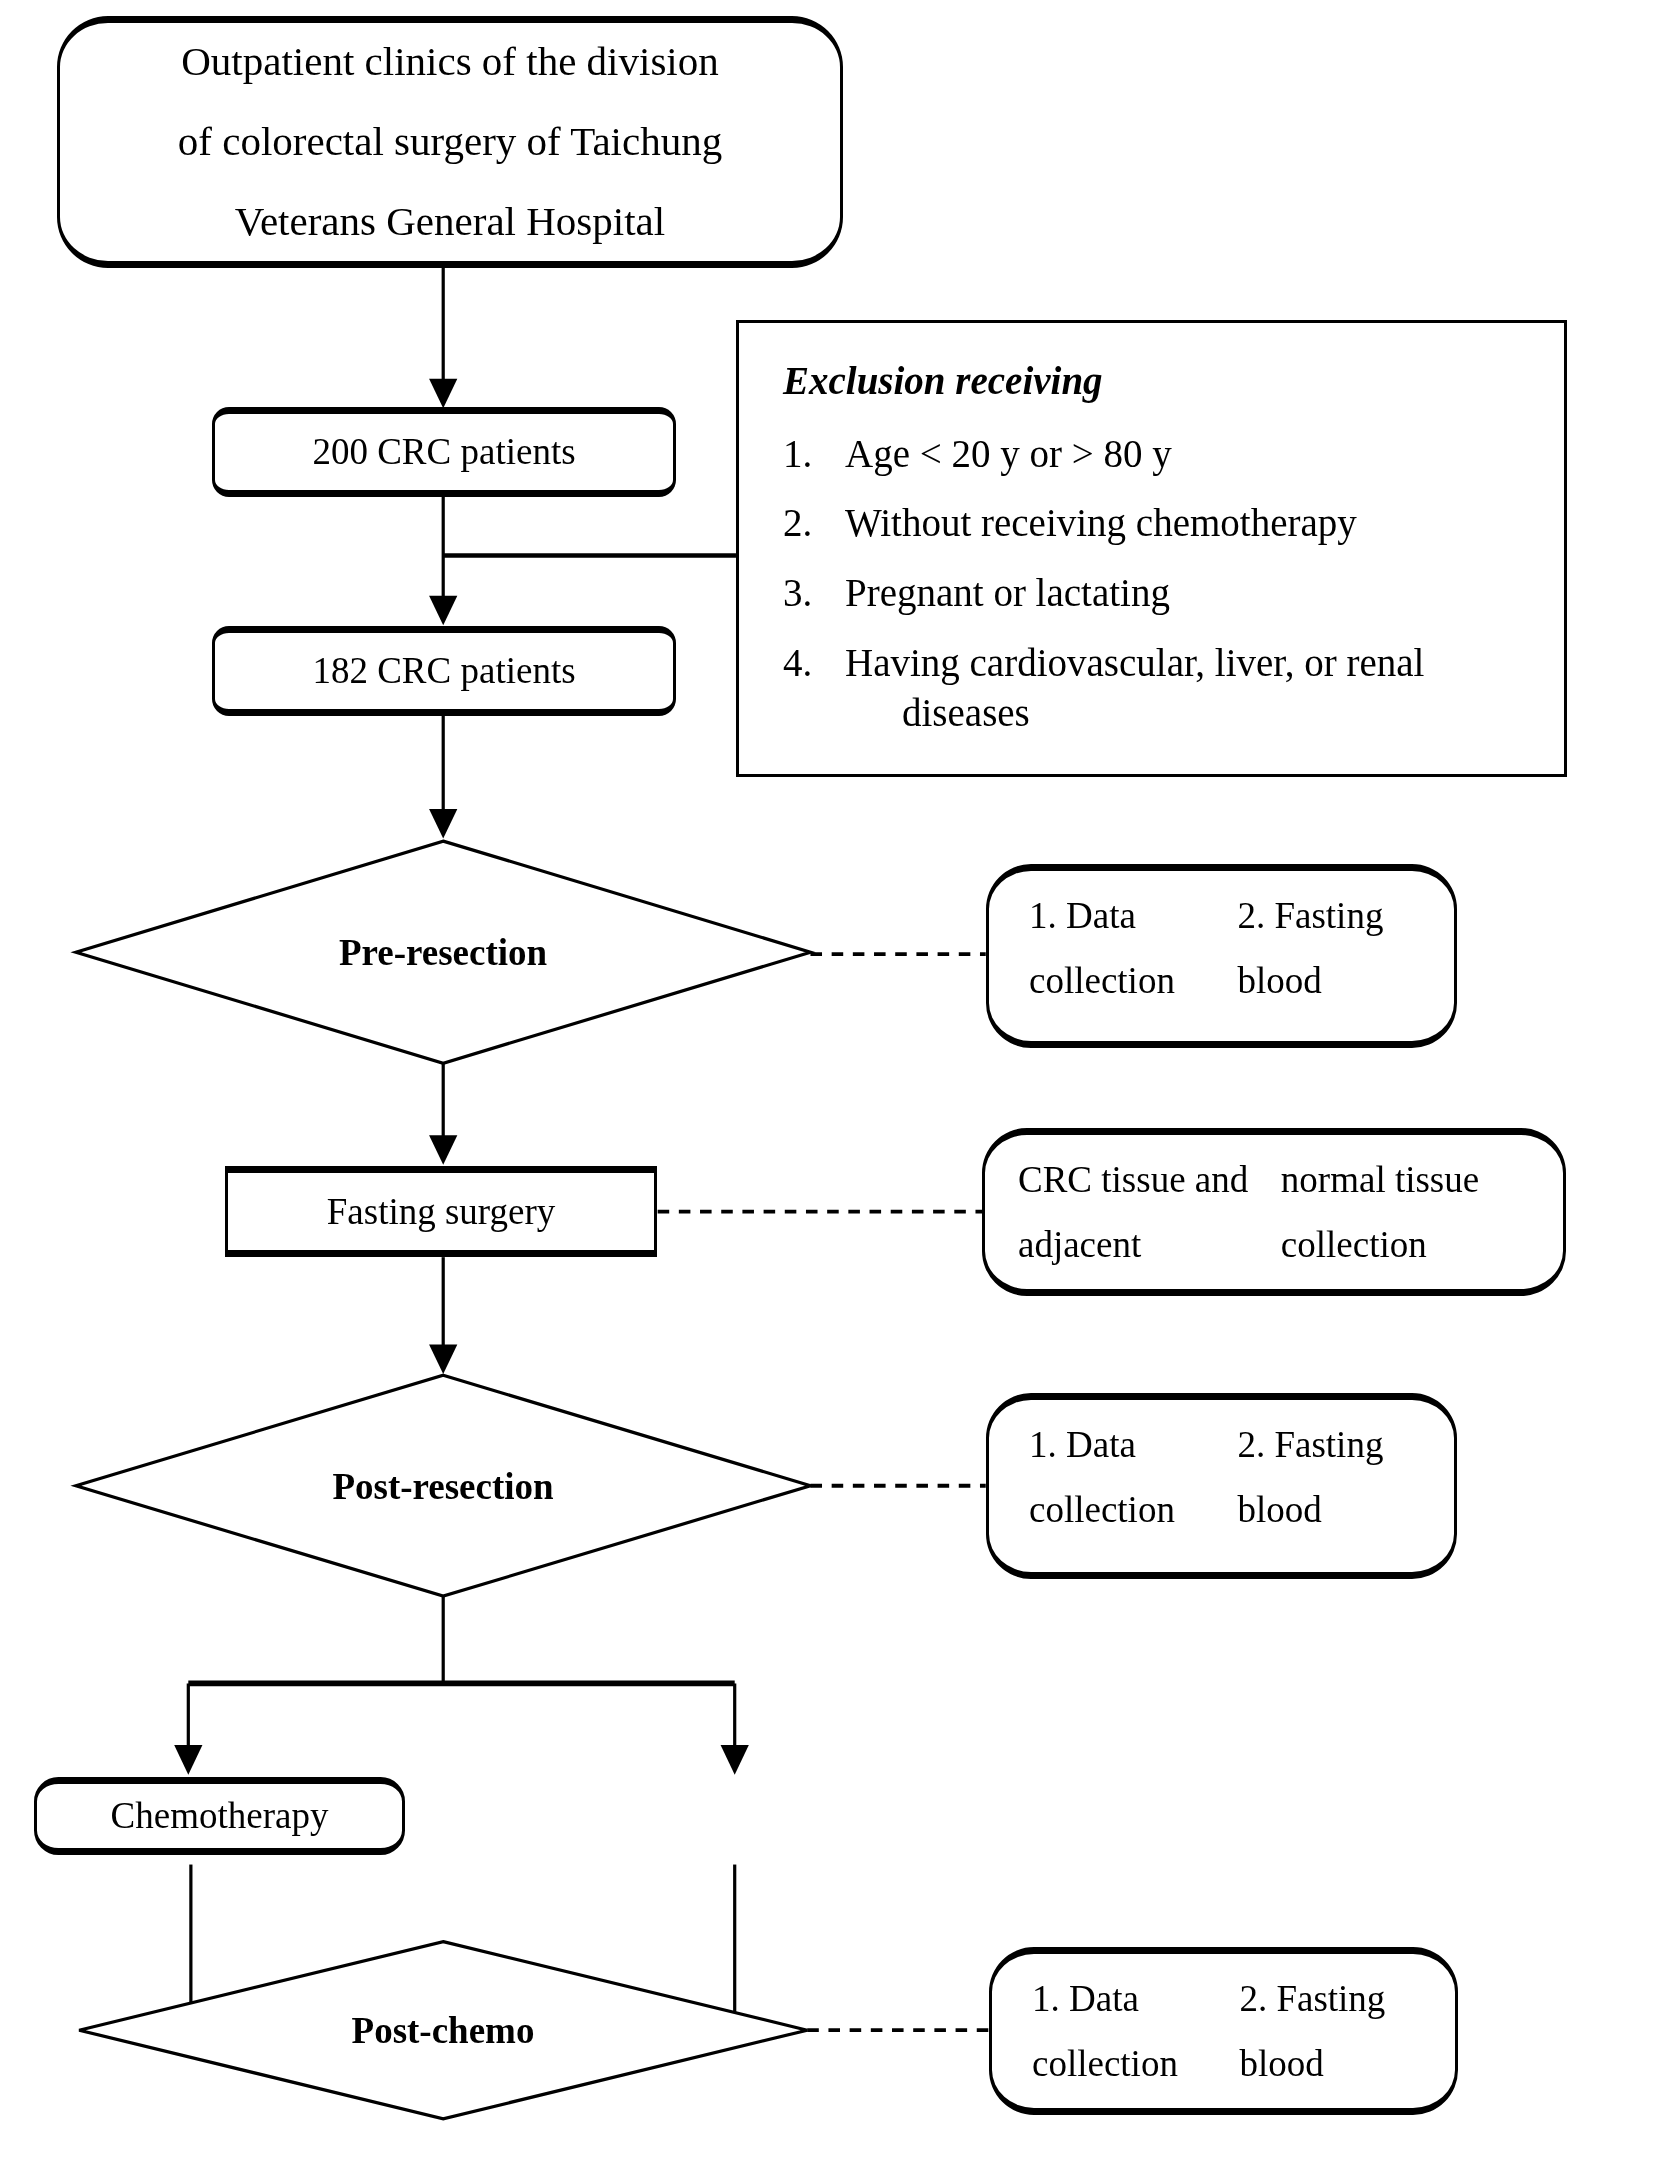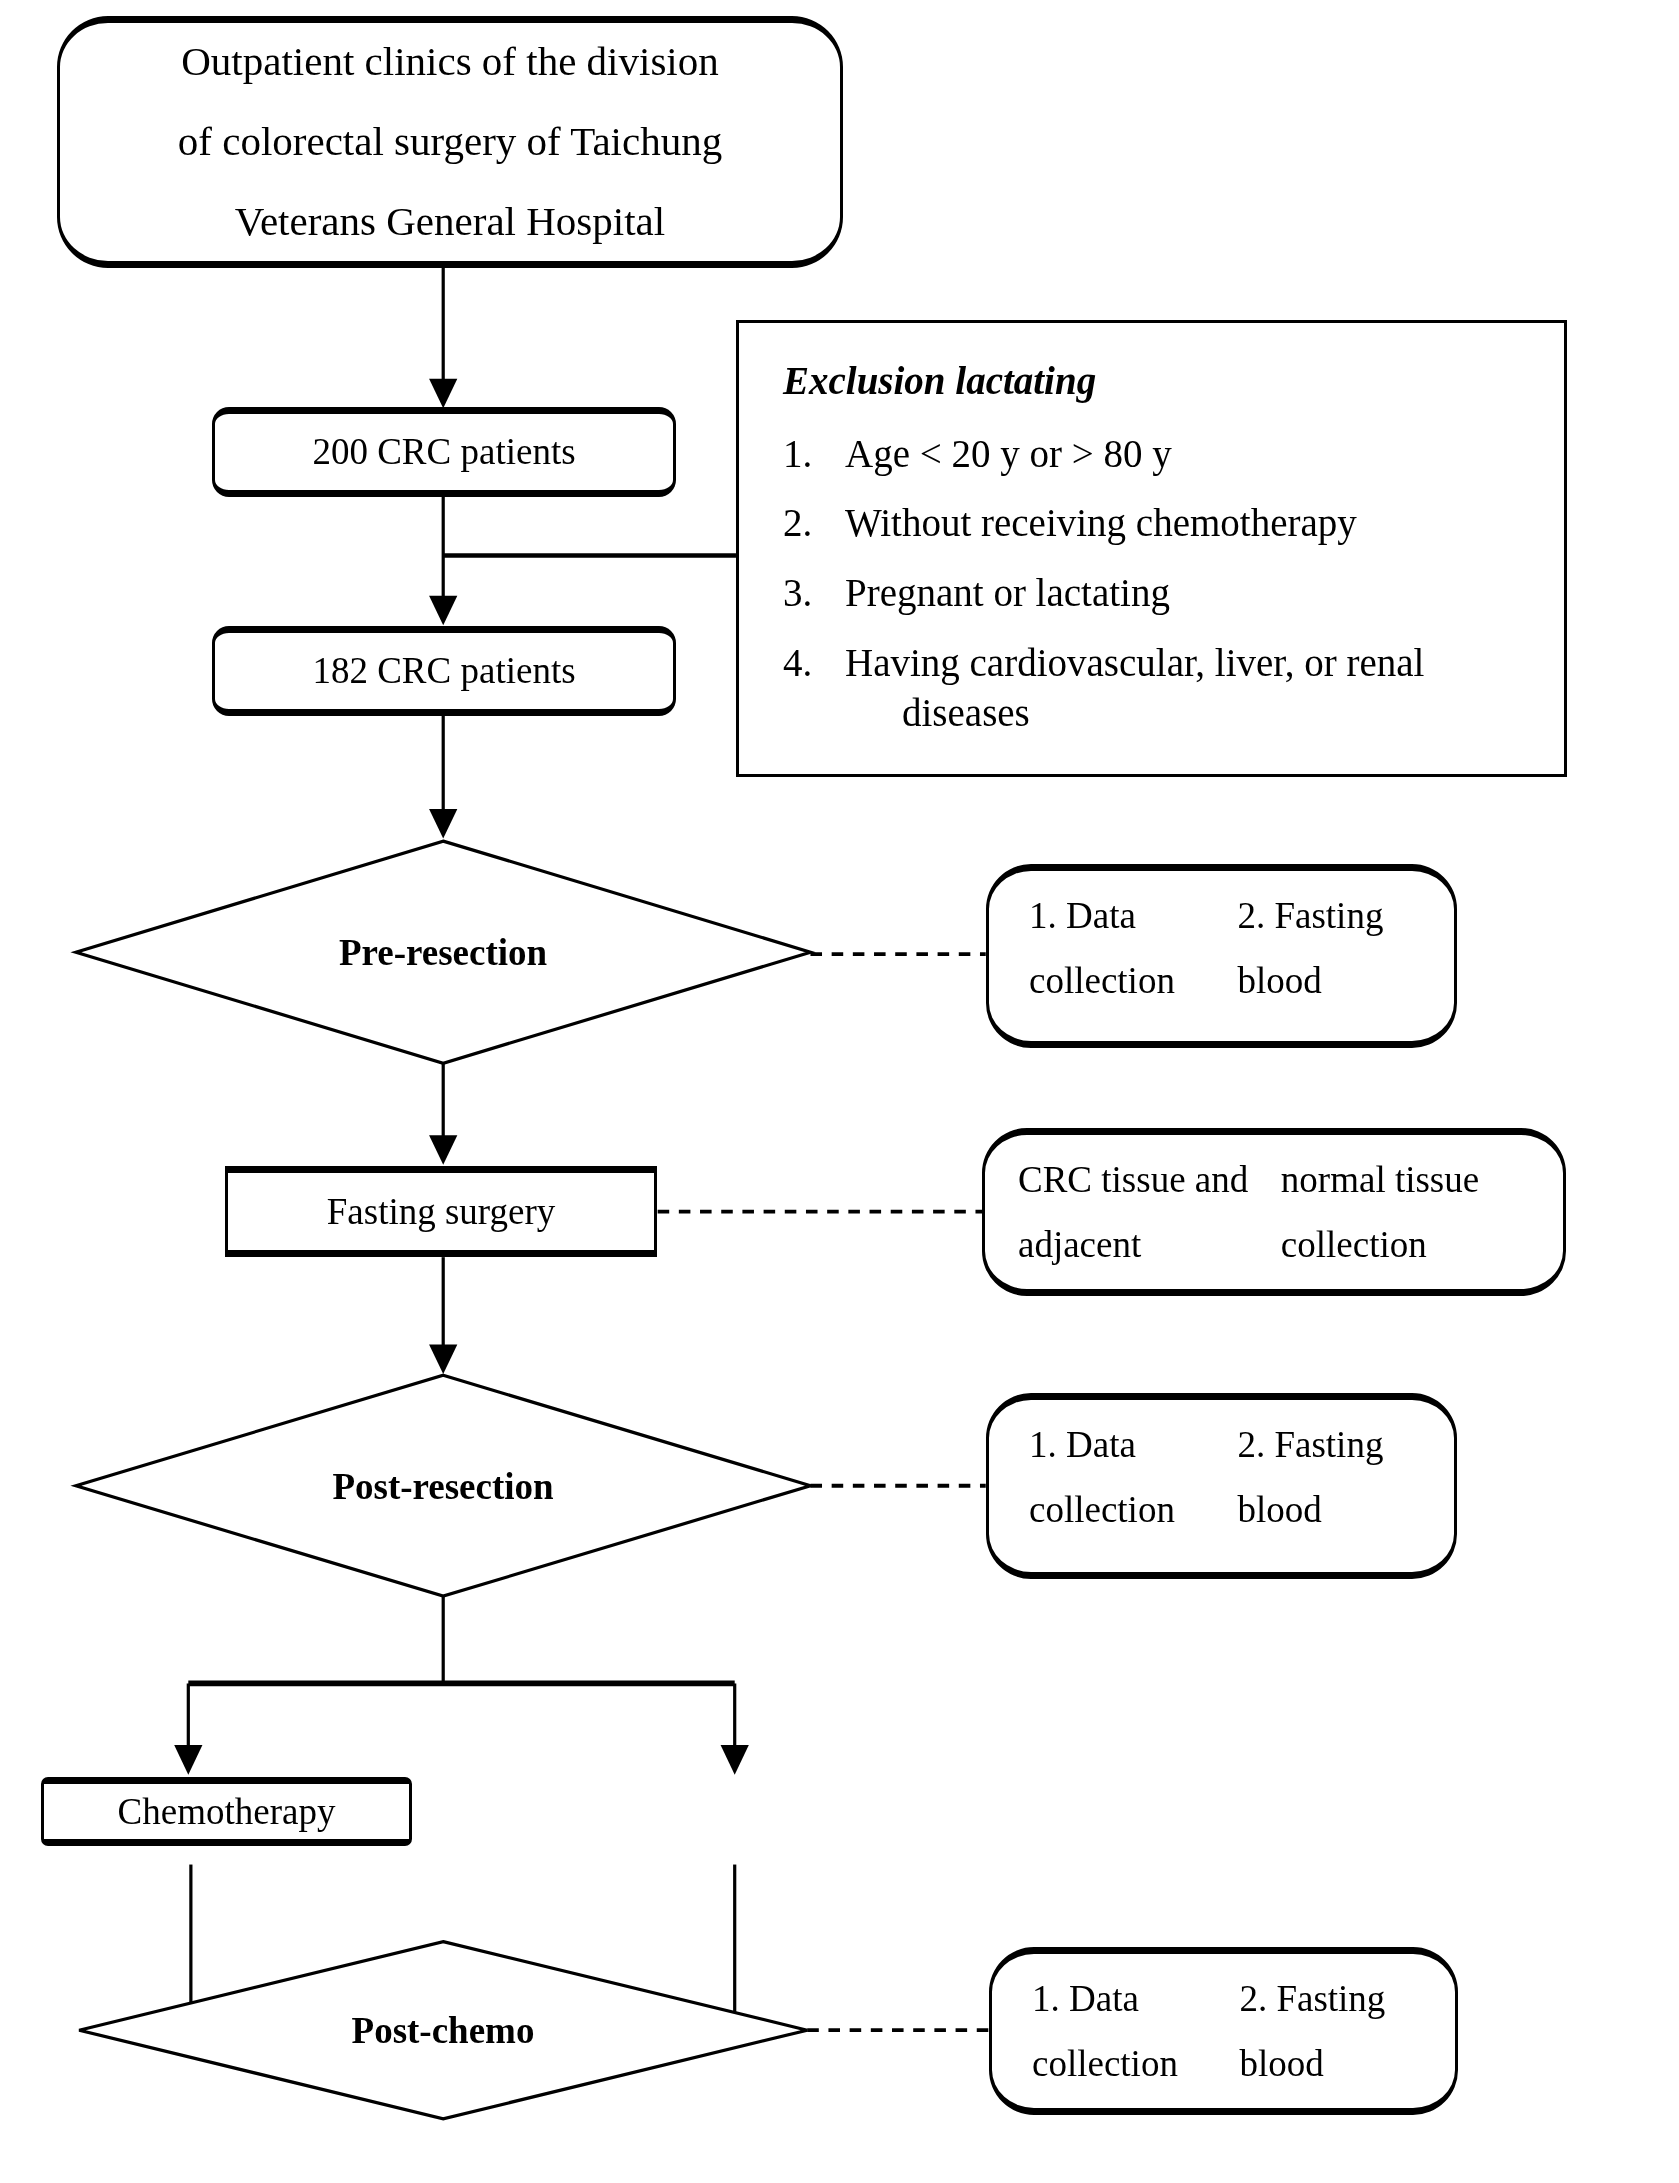--- a/index.html
+++ b/index.html
@@ -101,21 +101,21 @@
       <div>of colorectal surgery of Taichung</div>
       <div>Veterans General Hospital</div>
     </div>
   </div>
 
   <div class="box r-md f-node thickTB" style="left:212px; top:407px; width:464px; height:90px;">
     <span>200 CRC patients</span>
   </div>
 
   <div class="excl" style="left:736px; top:320px; width:831px; height:457px;">
-    <div class="excl-title">Exclusion lactating</div>
+    <div class="excl-title">Exclusion receiving</div>
     <div class="excl-item">
       <span class="num">1.</span><span>Age &lt; 20 y or &gt; 80 y</span>
     </div>
     <div class="excl-item">
       <span class="num">2.</span><span>Without receiving chemotherapy</span>
     </div>
     <div class="excl-item">
       <span class="num">3.</span><span>Pregnant or lactating</span>
     </div>
     <div class="excl-item">
@@ -143,21 +143,21 @@
     <div>normal tissue collection</div>
   </div>
 
   <div class="dlabel" style="left:443px; top:1486px;">Post-resection</div>
 
   <div class="box side-note r-side thickTB" style="left:986px; top:1393px; width:471px; height:186px;">
     <div>1. Data collection</div>
     <div>2. Fasting blood</div>
   </div>
 
-  <div class="box r-sm f-node thickTB" style="left:41px; top:1777px; width:371px; height:69px;border-radius:7px;">
+  <div class="box r-sm f-node thickTB" style="left:34px; top:1777px; width:371px; height:78px;">
     <span>Chemotherapy</span>
   </div>
 
 
   <div class="dlabel" style="left:443px; top:2030px;">Post-chemo</div>
 
   <div class="box side-note r-side thickTB" style="left:989px; top:1947px; width:469px; height:168px;">
     <div>1. Data collection</div>
     <div>2. Fasting blood</div>
   </div>

